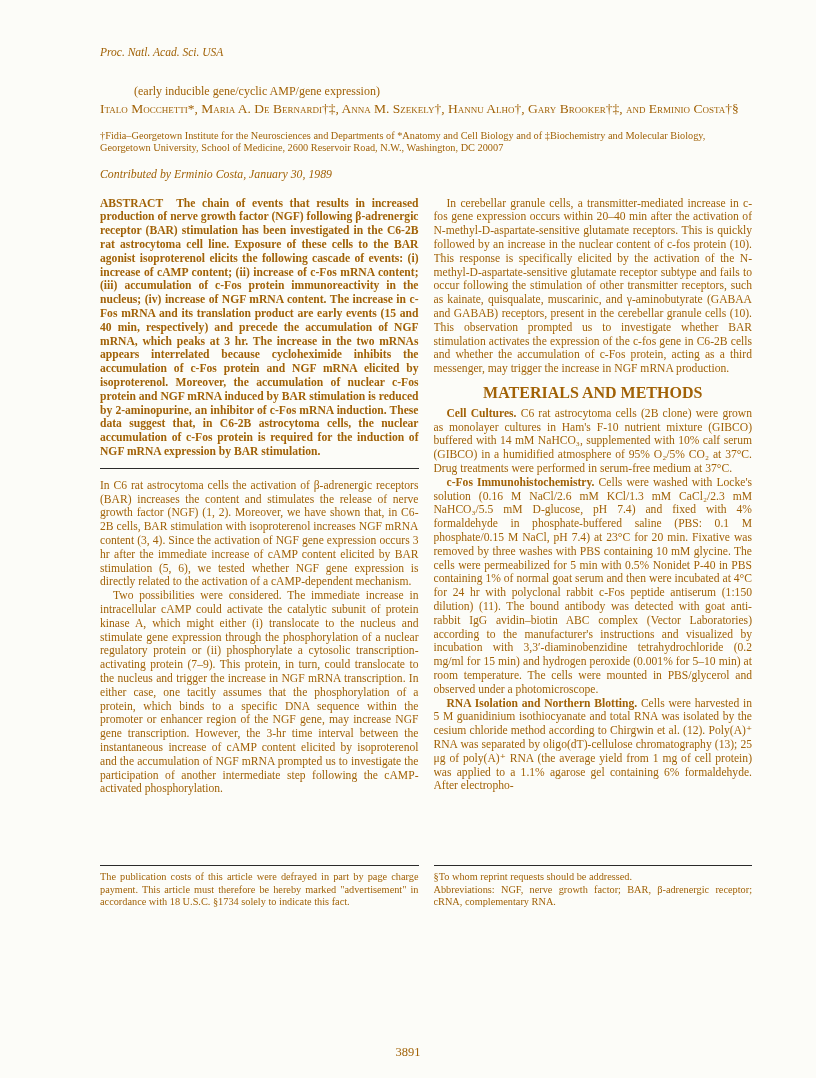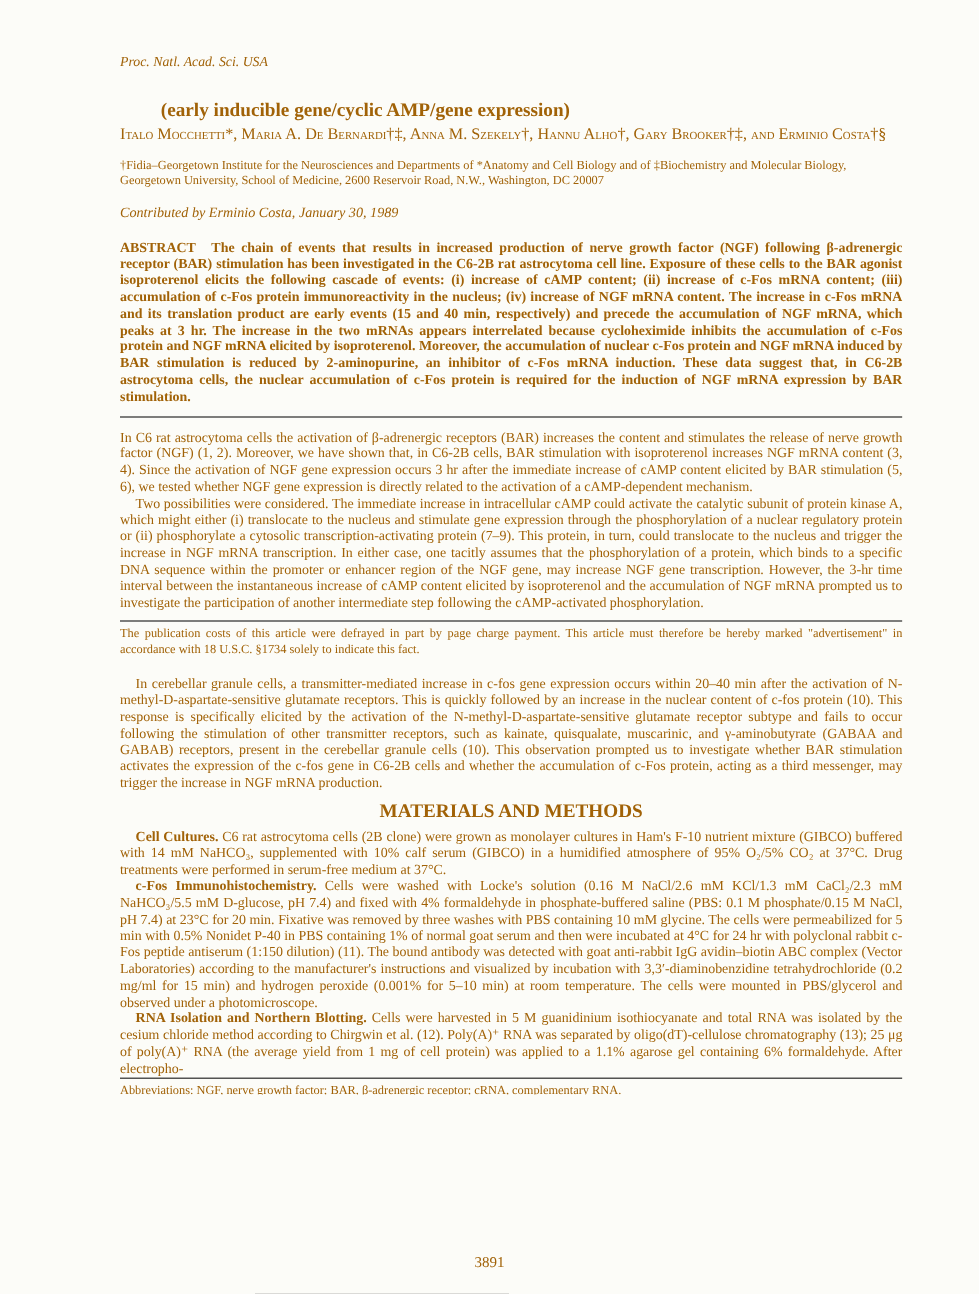--- a/index.html
+++ b/index.html
@@ -20,32 +20,32 @@
   }
   .masthead { font-size: 11.5px; line-height: 13.5px; margin-bottom: 24px; }
   .masthead .journal { font-style: italic; }
   .article-title {
     font-size: 21px;
     line-height: 25.5px;
     font-weight: bold;
     max-width: 662px;
     letter-spacing: 0.1px;
   }
-  .keywords { font-size: 16px; font-weight: bold; margin: 15px 0 0 34px; }
+  .keywords { font-size: 12px; font-weight: normal; margin: 15px 0 0 34px; }
   .authors {
     font-variant: small-caps;
     font-size: 13.5px;
     line-height: 17px;
     margin-top: 1px;
     max-width: 656px;
   }
   .affiliation { font-size: 10.3px; line-height: 12.6px; margin-top: 13px; max-width: 656px; }
   .contributed { font-style: italic; font-size: 11.8px; margin-top: 12px; }
 
-  .columns { display: flex; gap: 15px; margin-top: 15px; height: 712px; flex-direction: column; }
+  .columns { display: flex; gap: 15px; margin-top: 15px; height: 712px; }
   .col {
     flex: 1 1 0;
     display: flex;
     flex-direction: column;
     font-size: 11.6px;
     line-height: 13.8px;
     text-align: justify;
     overflow: hidden;
   }
   p { margin: 0; }
@@ -111,22 +111,22 @@
       <h2 class="methods-heading">MATERIALS AND METHODS</h2>
 
       <p class="indent"><span class="lead">Cell Cultures.</span> <span>C6 rat astrocytoma cells (2B clone) were grown as monolayer cultures in Ham's F-10 nutrient mixture (GIBCO) buffered with 14 mM NaHCO₃, supplemented with 10% calf serum (GIBCO) in a humidified atmosphere of 95% O₂/5% CO₂ at 37°C. Drug treatments were performed in serum-free medium at 37°C.</span></p>
 
       <p class="indent"><span class="lead">c-Fos Immunohistochemistry.</span> <span>Cells were washed with Locke's solution (0.16 M NaCl/2.6 mM KCl/1.3 mM CaCl₂/2.3 mM NaHCO₃/5.5 mM D-glucose, pH 7.4) and fixed with 4% formaldehyde in phosphate-buffered saline (PBS: 0.1 M phosphate/0.15 M NaCl, pH 7.4) at 23°C for 20 min. Fixative was removed by three washes with PBS containing 10 mM glycine. The cells were permeabilized for 5 min with 0.5% Nonidet P-40 in PBS containing 1% of normal goat serum and then were incubated at 4°C for 24 hr with polyclonal rabbit c-Fos peptide antiserum (1:150 dilution) (11). The bound antibody was detected with goat anti-rabbit IgG avidin–biotin ABC complex (Vector Laboratories) according to the manufacturer's instructions and visualized by incubation with 3,3′-diaminobenzidine tetrahydrochloride (0.2 mg/ml for 15 min) and hydrogen peroxide (0.001% for 5–10 min) at room temperature. The cells were mounted in PBS/glycerol and observed under a photomicroscope.</span></p>
 
       <p class="indent"><span class="lead">RNA Isolation and Northern Blotting.</span> <span>Cells were harvested in 5 M guanidinium isothiocyanate and total RNA was isolated by the cesium chloride method according to Chirgwin et al. (12). Poly(A)⁺ RNA was separated by oligo(dT)-cellulose chromatography (13); 25 μg of poly(A)⁺ RNA (the average yield from 1 mg of cell protein) was applied to a 1.1% agarose gel containing 6% formaldehyde. After electropho-</span></p>
 
       <div class="footnote">
         <hr class="divider">
+        <p>§To whom reprint requests should be addressed.</p>
         <p>Abbreviations: NGF, nerve growth factor; BAR, β-adrenergic receptor; cRNA, complementary RNA.</p>
-        <p>§To whom reprint requests should be addressed.</p>
       </div>
     </div>
 
   </div>
 
   <div class="page-number">3891</div>
 
 </div>
 
 </body></html>

